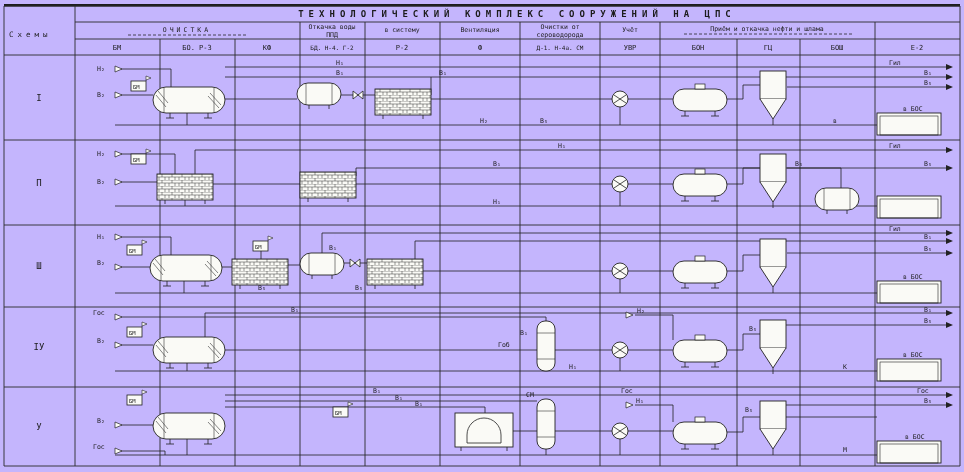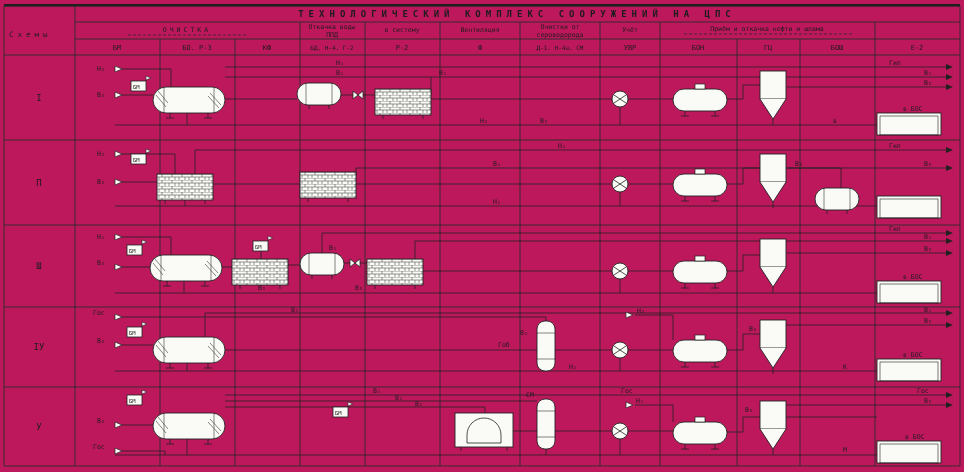--- a/index.html
+++ b/index.html
@@ -1,16 +1,16 @@
 <!DOCTYPE html>
 <html><head>
 <meta charset="utf-8">
 <style>
   html,body{margin:0;padding:0;background:#9a9a96;}
-  .sheet{width:964px;height:472px;background:#be185d;position:relative;overflow:hidden;
+  .sheet{width:964px;height:472px;background:#c4b5fd;position:relative;overflow:hidden;
          font-family:"DejaVu Sans Mono",monospace;}
   svg{display:block;}
   svg text{font-family:"DejaVu Sans Mono",monospace;fill:#1c1c1c;}
   .t-title{font-size:9px;font-weight:bold;letter-spacing:5px;text-anchor:middle;}
   .t-schemes{font-size:7.5px;letter-spacing:4px;}
   .t-grp{font-size:6.5px;text-anchor:middle;}
   .t-sub{font-size:7px;text-anchor:middle;}
   .t-num{font-size:9px;text-anchor:middle;}
   .t-lbl{font-size:6.5px;}
   .t-out{font-size:6.5px;}

